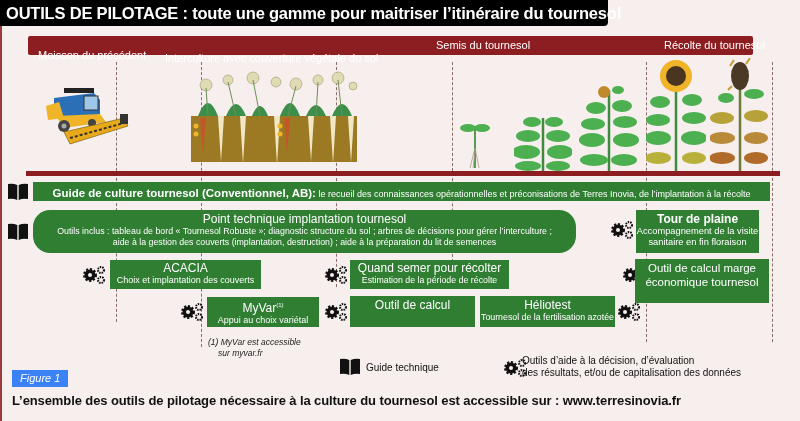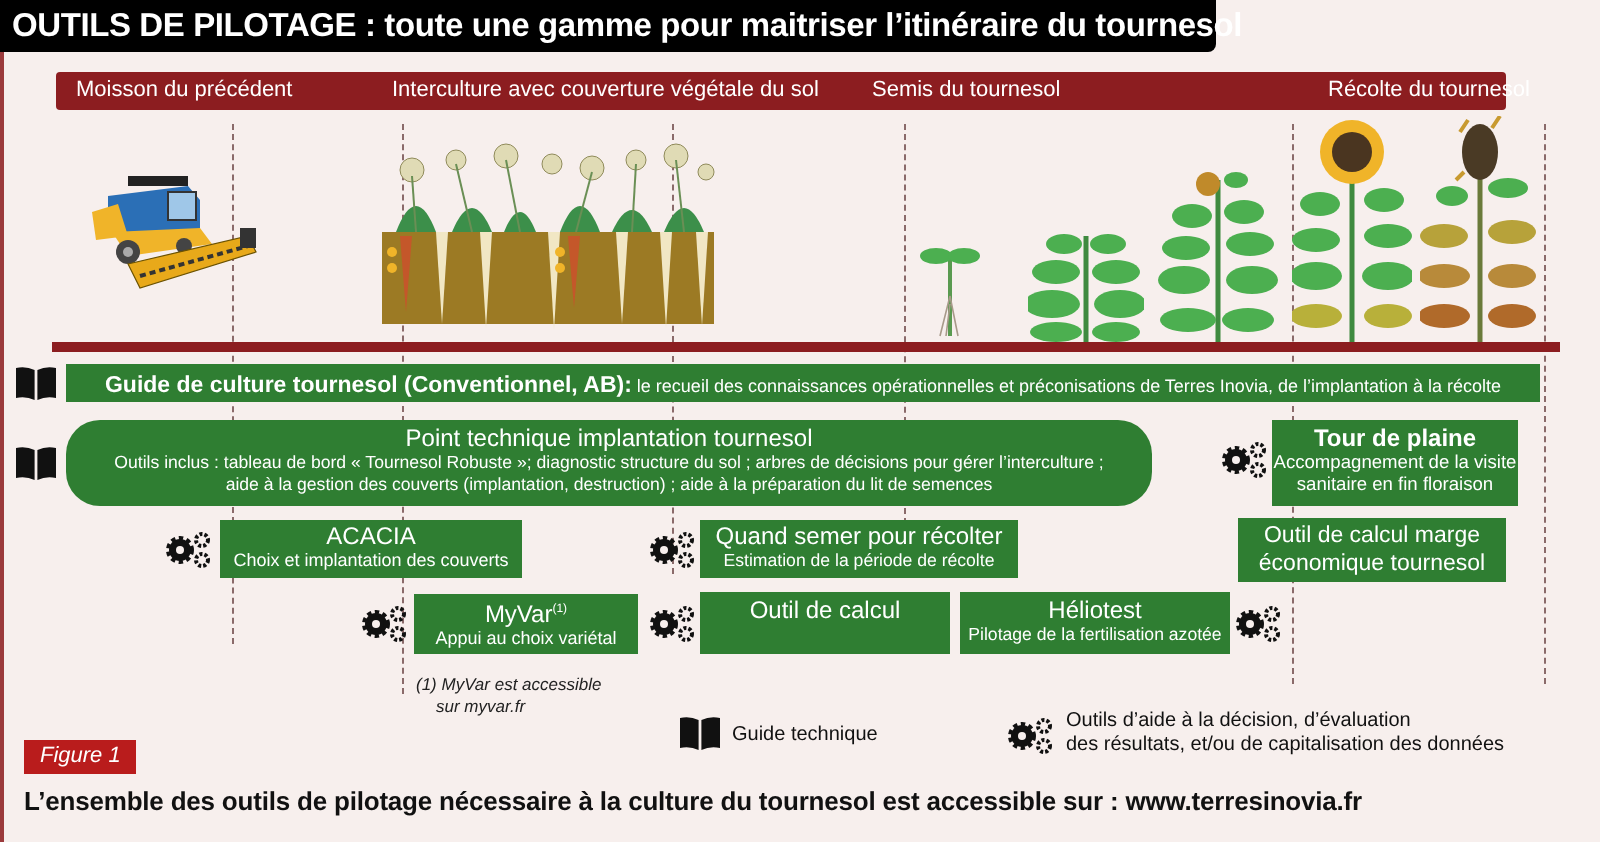--- a/index.html
+++ b/index.html
@@ -8,39 +8,39 @@
   .frame { position: absolute; left: 0; top: 0; width: 800px; height: 421px; border-left: 2px solid #9b3a3c; }
   .title-bar { position: absolute; left: 0; top: 0; height: 26px; width: 608px; background: #000000; border-radius: 0 0 4px 0; color: #fff; font-weight: bold; font-size: 16.5px; line-height: 26px; padding-left: 6px; white-space: nowrap; letter-spacing: -0.2px; }
   .phase-label { position: absolute; top: 36px; height: 19px; line-height: 19px; color: #fff; font-size: 11px; white-space: nowrap; }
   .ground-line { position: absolute; left: 26px; top: 171px; width: 754px; height: 5px; background: #8c1d20; }
   .vline { position: absolute; width: 0; border-left: 1.5px dashed #8a6a6a; }
   .gbox { position: absolute; background: #2f7e32; color: #fff; text-align: center; white-space: nowrap; overflow: hidden; }
   .gbox .t { font-weight: bold; font-size: 12px; line-height: 14px; display: block; }
   .gbox .s { font-size: 9px; line-height: 11px; display: block; }
   .gbox.tall .t { font-size: 11.5px; }
   .icon { position: absolute; }
-  .caption-tag { position: absolute; left: 12px; top: 370px; background: #b91c1c; color: #fff; font-style: italic; font-size: 11px; padding: 1px 8px; height: 17px; line-height: 15px; }
+  .caption-tag { position: absolute; left: 12px; top: 370px; background: #3b82f6; color: #fff; font-style: italic; font-size: 11px; padding: 1px 8px; height: 17px; line-height: 15px; }
   .caption { position: absolute; left: 12px; top: 393px; font-weight: bold; font-size: 13px; color: #111; white-space: nowrap; letter-spacing: -0.1px; }
   .footnote { position: absolute; left: 208px; top: 337px; font-style: italic; font-size: 8.5px; color: #222; line-height: 11px; }
   .legend-text { position: absolute; font-size: 10px; color: #111; line-height: 12px; }
   
   .harvester { position: absolute; left: 34px; top: 88px; }
   .soil { position: absolute; left: 191px; top: 116px; width: 166px; height: 46px; background: #9c7a24; }
   .plant { position: absolute; }
 </style>
 </head>
 <body>
 
 <div class="frame"></div>
 
 <div class="title-bar">OUTILS DE PILOTAGE : toute une gamme pour maitriser l’itinéraire du tournesol</div>
 
 <div style="position:absolute;left:28px;top:36px;width:725px;height:19px;background:#8c1d20;border-radius:2px;"></div>
-<div class="phase-label" style="left:38px;">Moisson du précédent</div>
-<div class="phase-label" style="left:196px;">Interculture avec couverture végétale du sol</div>
+<div class="phase-label" style="left:38px;margin-top:10px;">Moisson du précédent</div>
+<div class="phase-label" style="left:165px;margin-top:13px;">Interculture avec couverture végétale du sol</div>
 <div class="phase-label" style="left:436px;">Semis du tournesol</div>
 <div class="phase-label" style="left:664px;">Récolte du tournesol</div>
 
 <div class="vline" style="left:116px;top:62px;height:260px;"></div>
 <div class="vline" style="left:201px;top:62px;height:285px;"></div>
 <div class="vline" style="left:336px;top:62px;height:225px;"></div>
 <div class="vline" style="left:452px;top:62px;height:200px;"></div>
 <div class="vline" style="left:646px;top:62px;height:280px;"></div>
 <div class="vline" style="left:772px;top:62px;height:280px;"></div>
 
@@ -233,21 +233,21 @@
   <span class="t" style="font-weight:normal;">Quand semer pour récolter</span>
   <span class="s" style="font-size:8.8px;">Estimation de la période de récolte</span>
 </div>
 
 <svg class="icon" style="left:622px;top:265px;" width="24" height="20" viewBox="0 0 24 20">
   <circle cx="8" cy="10" r="5.5" fill="#111" stroke="#111" stroke-width="3" stroke-dasharray="2 1.6"></circle>
     <circle cx="8" cy="10" r="2" fill="#f7efed"></circle>
   <circle cx="19" cy="5" r="3" fill="none" stroke="#111" stroke-width="2" stroke-dasharray="1.5 1"></circle>
   <circle cx="19" cy="15" r="3" fill="none" stroke="#111" stroke-width="2" stroke-dasharray="1.5 1"></circle>
 </svg>
-<div class="gbox" style="left:619px;top:259px;width:134px;height:32px;padding-top:2px;">
+<div class="gbox" style="left:635px;top:259px;width:134px;height:44px;padding-top:2px;">
   <span class="t" style="font-weight:normal;font-size:11.5px;">Outil de calcul marge</span>
   <span class="t" style="font-weight:normal;font-size:11.5px;">économique tournesol</span>
 </div>
 
 <svg class="icon" style="left:180px;top:302px;" width="24" height="20" viewBox="0 0 24 20">
   <circle cx="8" cy="10" r="5.5" fill="#111" stroke="#111" stroke-width="3" stroke-dasharray="2 1.6"></circle>
     <circle cx="8" cy="10" r="2" fill="#f7efed"></circle>
   <circle cx="19" cy="5" r="3" fill="none" stroke="#111" stroke-width="2" stroke-dasharray="1.5 1"></circle>
   <circle cx="19" cy="15" r="3" fill="none" stroke="#111" stroke-width="2" stroke-dasharray="1.5 1"></circle>
 </svg>
@@ -262,21 +262,21 @@
   <circle cx="19" cy="5" r="3" fill="none" stroke="#111" stroke-width="2" stroke-dasharray="1.5 1"></circle>
   <circle cx="19" cy="15" r="3" fill="none" stroke="#111" stroke-width="2" stroke-dasharray="1.5 1"></circle>
 </svg>
 <div class="gbox" style="left:350px;top:296px;width:125px;height:31px;padding-top:2px;">
   <span class="t" style="font-weight:normal;">Outil de calcul</span>
   <span class="t" style="font-weight:normal;margin-top:18px;">des densités de semis</span>
 </div>
 
 <div class="gbox" style="left:480px;top:296px;width:135px;height:31px;padding-top:2px;">
   <span class="t" style="font-weight:normal;">Héliotest</span>
-  <span class="s" style="font-size:8.8px;">Pilotage de la fertilisation azotée</span>
+  <span class="s" style="font-size:8.8px;">Tournesol de la fertilisation azotée</span>
 </div>
 <svg class="icon" style="left:617px;top:302px;" width="24" height="20" viewBox="0 0 24 20">
   <circle cx="8" cy="10" r="5.5" fill="#111" stroke="#111" stroke-width="3" stroke-dasharray="2 1.6"></circle>
     <circle cx="8" cy="10" r="2" fill="#f7efed"></circle>
   <circle cx="19" cy="5" r="3" fill="none" stroke="#111" stroke-width="2" stroke-dasharray="1.5 1"></circle>
   <circle cx="19" cy="15" r="3" fill="none" stroke="#111" stroke-width="2" stroke-dasharray="1.5 1"></circle>
 </svg>
 
 <div class="footnote">
   <div>(1) MyVar est accessible</div>
@@ -288,19 +288,19 @@
     <path d="M20 1 Q15 0 10.7 2 L10.7 17 Q15 15 20 16 Z" fill="#111"></path>
 </svg>
 <div class="legend-text" style="left:366px;top:362px;">Guide technique</div>
 
 <svg class="icon" style="left:503px;top:358px;" width="24" height="20" viewBox="0 0 24 20">
   <circle cx="8" cy="10" r="5.5" fill="#111" stroke="#111" stroke-width="3" stroke-dasharray="2 1.6"></circle>
     <circle cx="8" cy="10" r="2" fill="#f7efed"></circle>
   <circle cx="19" cy="5" r="3" fill="none" stroke="#111" stroke-width="2" stroke-dasharray="1.5 1"></circle>
   <circle cx="19" cy="15" r="3" fill="none" stroke="#111" stroke-width="2" stroke-dasharray="1.5 1"></circle>
 </svg>
-<div class="legend-text" style="left:533px;top:355px;">
+<div class="legend-text" style="left:522px;top:355px;">
   <div>Outils d’aide à la décision, d’évaluation</div>
   <div>des résultats, et/ou de capitalisation des données</div>
 </div>
 
 <div class="caption-tag">Figure 1</div>
 <div class="caption">L’ensemble des outils de pilotage nécessaire à la culture du tournesol est accessible sur : www.terresinovia.fr</div>
 
 </body></html>

